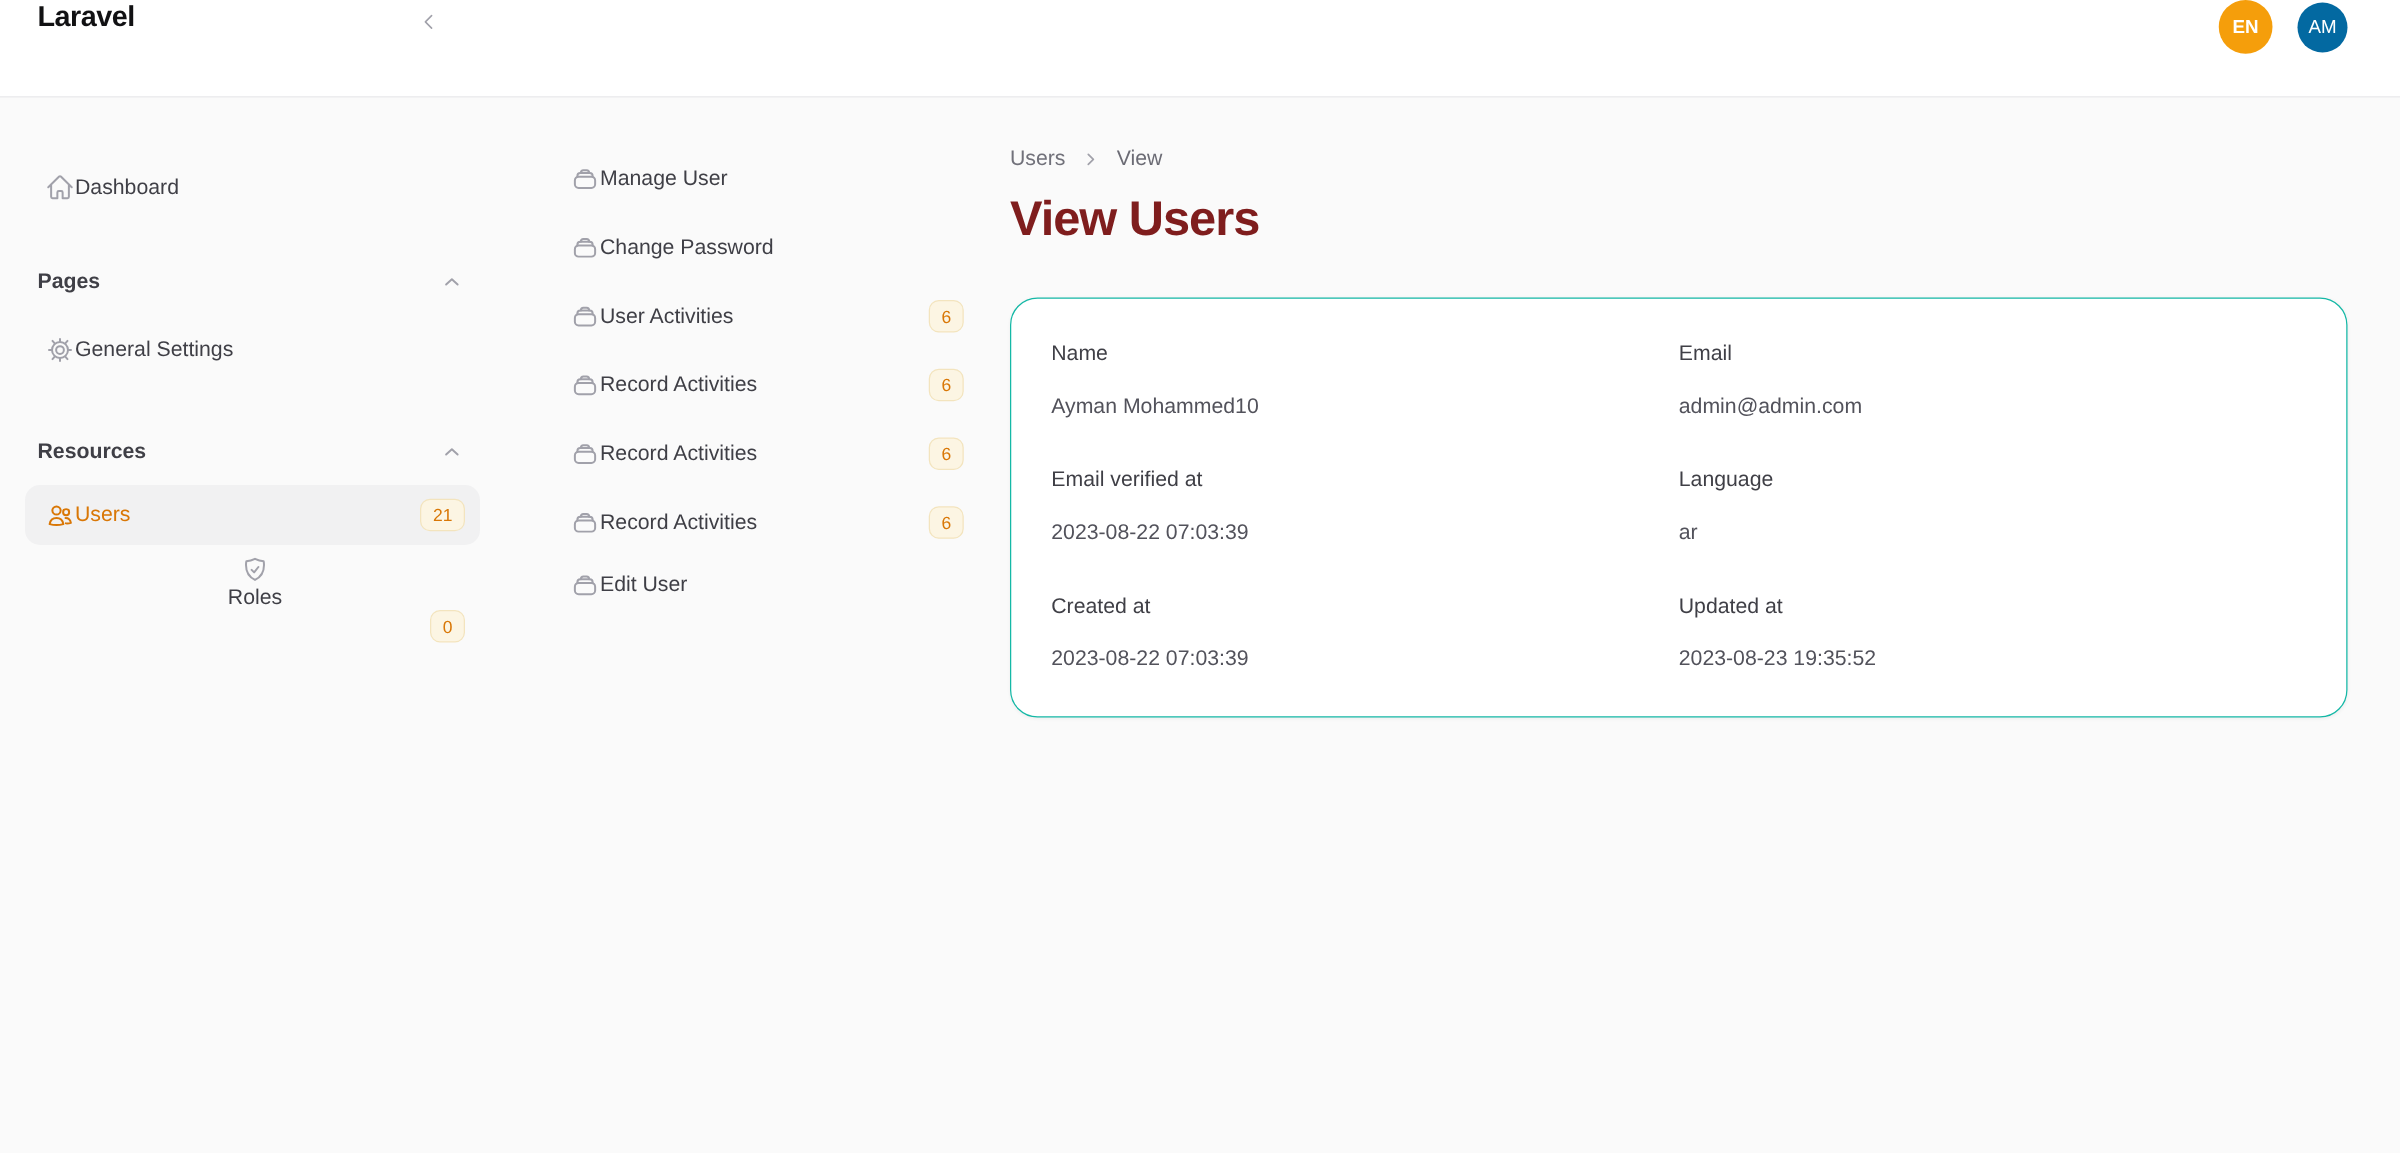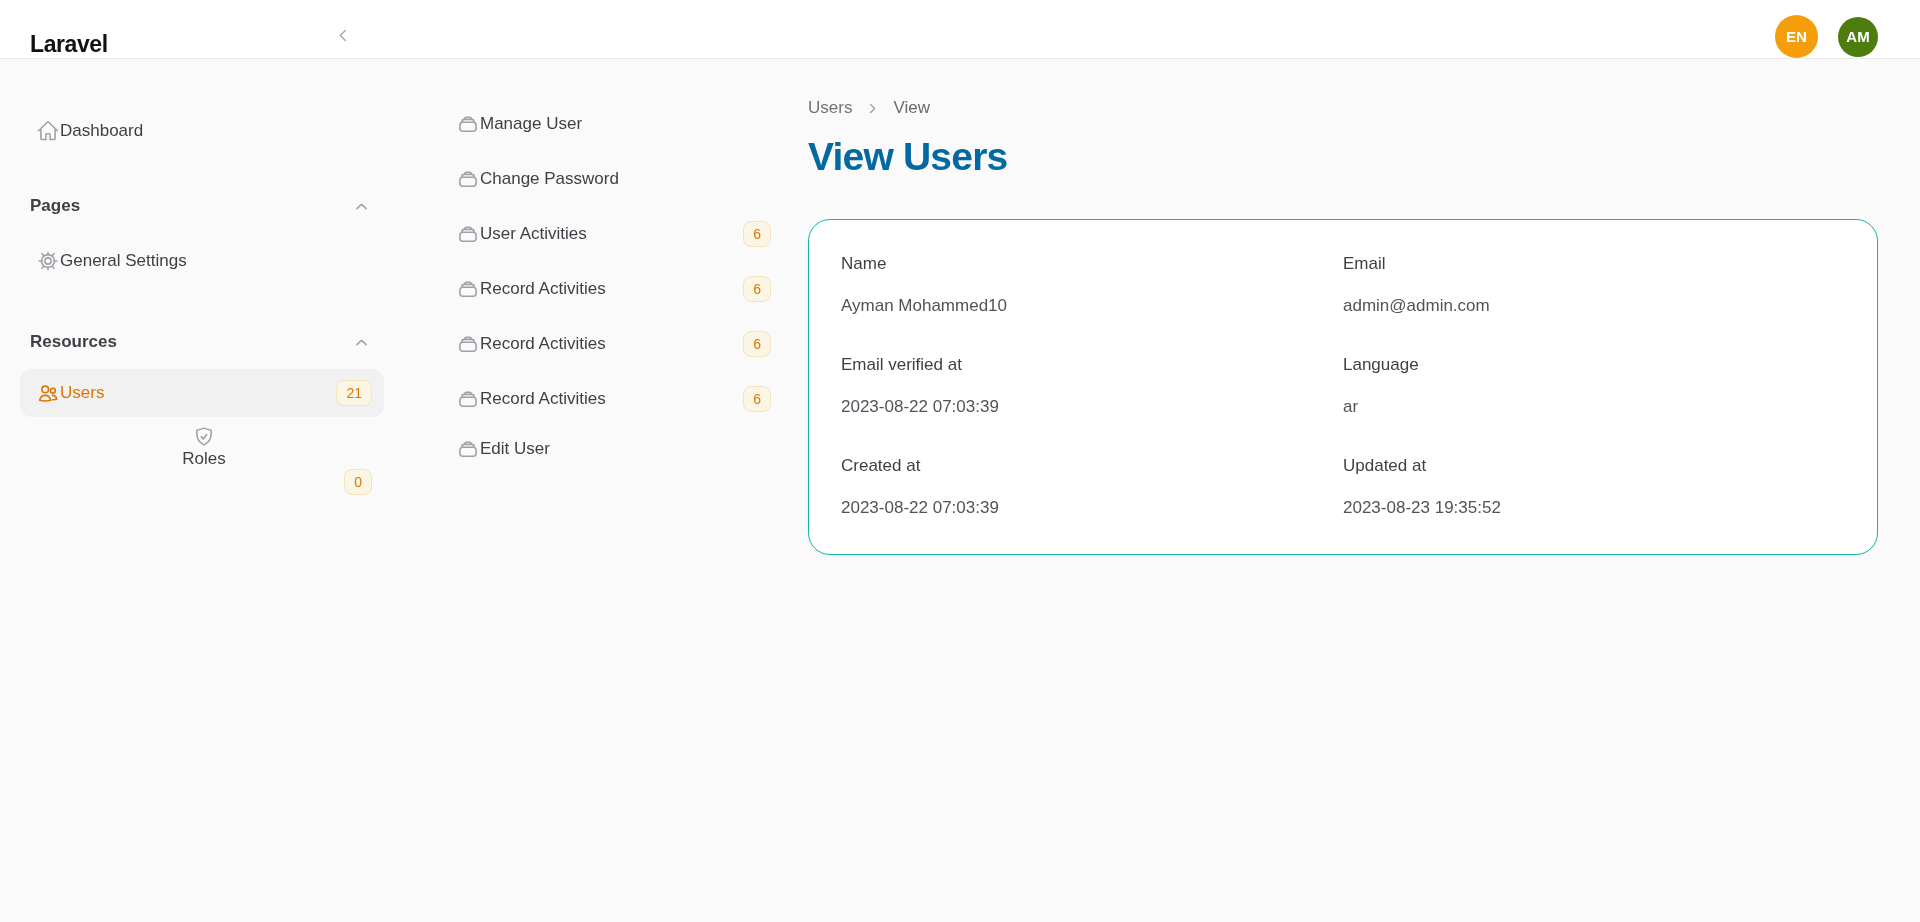--- a/index.html
+++ b/index.html
@@ -6,40 +6,40 @@
   html,body { width:1920px; height:922px; overflow:hidden; }
   body {
     font-family:"Liberation Sans", sans-serif;
     background:#FAFAFA;
     color:#3F3F46;
     -webkit-font-smoothing:antialiased;
   }
 
   
   .topbar {
-    height:59px; background:#FFFFFF; border-bottom:1px solid #E8E8EA;
-    display:flex; align-items:flex-end;
+    height:78px; background:#FFFFFF; border-bottom:1px solid #E8E8EA;
+    display:flex; align-items:flex-start;
   }
   .logo {
     margin-left:30px; width:296px;
     font-size:23px; font-weight:800; letter-spacing:-0.4px; color:#111113;
   }
   .collapse-btn {
     width:40px; height:40px; border:none; background:transparent; cursor:pointer;
     display:flex; align-items:center; justify-content:center; color:#A1A1AA;
   }
   .topbar-right { margin-left:auto; display:flex; align-items:center; gap:20px; margin-right:42px; }
   .lang-badge {
     width:43px; height:43px; border-radius:50%; background:#F59E0B; border:none; cursor:pointer;
     color:#FFFFFF; font-size:15px; font-weight:700; font-family:inherit;
     display:flex; align-items:center; justify-content:center;
   }
   .avatar {
-    width:40px; height:40px; border-radius:50%; background:#4d7c0f; border:none; cursor:pointer;
-    color:#FFFFFF; font-size:15px; font-weight:700; font-family:inherit;
+    width:40px; height:40px; border-radius:50%; background:#0369a1; border:none; cursor:pointer;
+    color:#FFFFFF; font-size:15px; font-weight:400; font-family:inherit;
     display:flex; align-items:center; justify-content:center;
   }
 
   
   .layout { display:flex; height:844px; }
 
   
   .sidebar { width:410px; flex-shrink:0; padding:48px 26px 0 20px; }
   .nav-item {
     display:flex; align-items:center; height:48px; padding:0 12px 0 16px;
@@ -74,21 +74,21 @@
 
   
   .main { flex:1; padding:36px 42px 0 16px; }
   .breadcrumb { display:flex; align-items:center; gap:13px; height:26px; font-size:17px; }
   .breadcrumb .crumb-link { color:#71717A; text-decoration:none; cursor:pointer; }
   .breadcrumb .crumb-current { color:#6B6B74; }
   .breadcrumb .sep { color:#A1A1AA; display:flex; }
   .breadcrumb .sep svg { width:15px; height:15px; }
   .page-title {
     margin-top:12px; font-size:39px; font-weight:700; letter-spacing:-0.8px;
-    color:#0369a1; line-height:48px;
+    color:#7f1d1d; line-height:48px;
   }
   .card {
     margin-top:38px; background:#FFFFFF; border:1px solid #14b8a6; border-radius:22px;
     box-shadow:0 1px 3px rgba(0,0,0,0.05);
     padding:32px 32px 34px 32px;
     display:grid; grid-template-columns:1fr 1fr; row-gap:35px;
   }
   .field .f-label { font-size:17px; font-weight:500; color:#3F3F46; line-height:24px; margin-bottom:18px; }
   .field .f-value { font-size:17px; font-weight:400; color:#52525B; line-height:24px; }
 </style>

